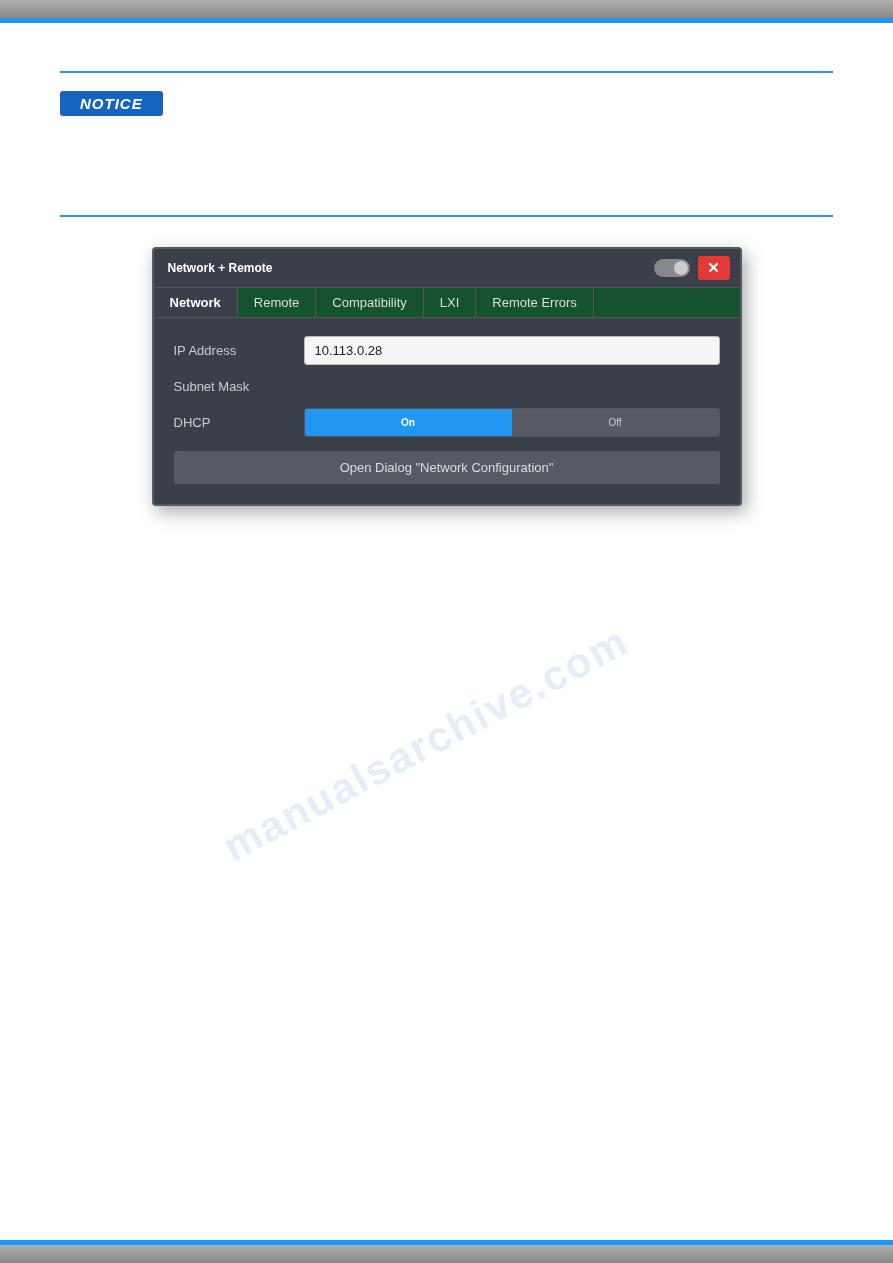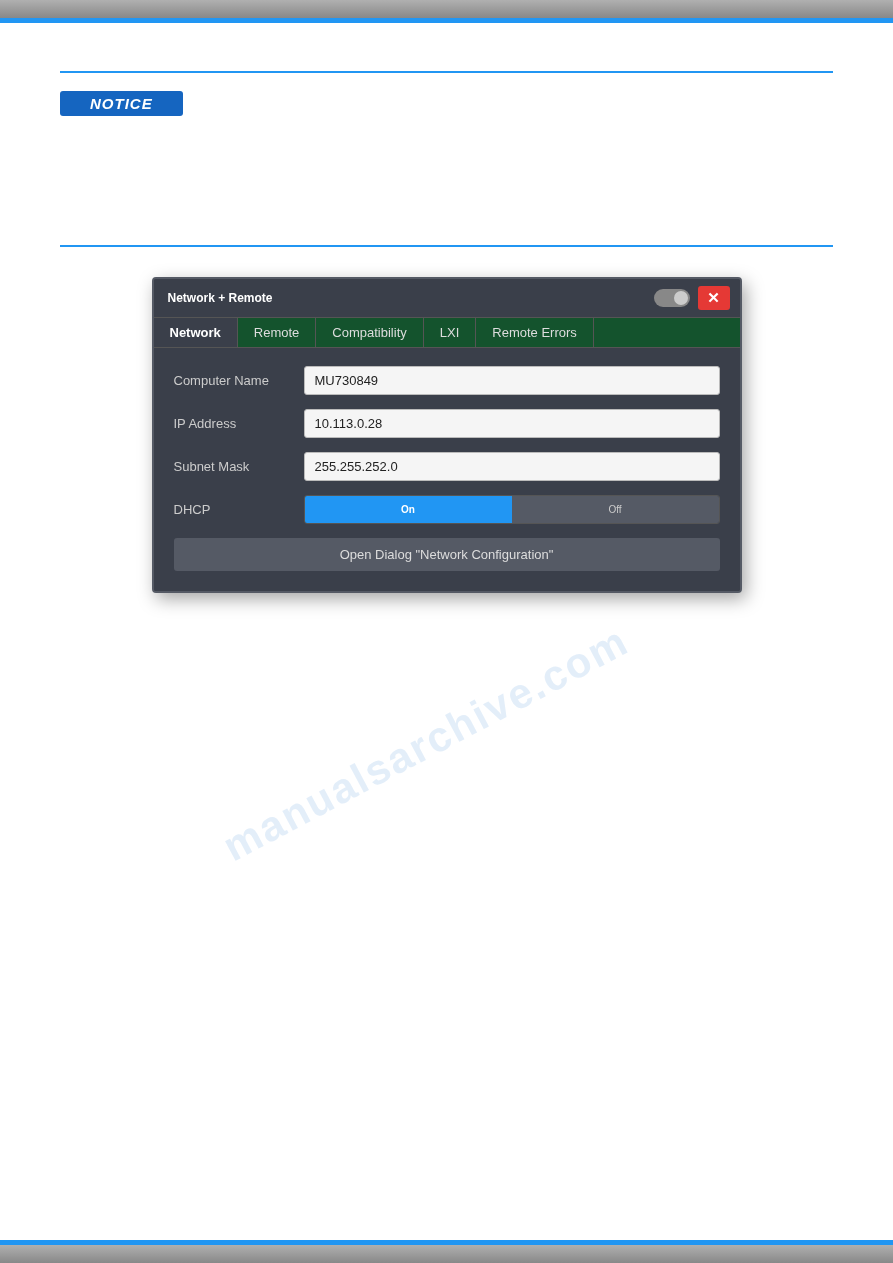--- a/index.html
+++ b/index.html
@@ -39,24 +39,24 @@
     }
 
     
     .notice-badge {
       display: inline-block;
       background: #1565C0;
       color: #fff;
       font-weight: bold;
       font-style: italic;
       font-size: 15px;
-      padding: 4px 30px;
+      padding: 4px 20px;
       border-radius: 3px;
       letter-spacing: 1px;
-      margin-bottom: 30px;
+      margin-bottom: 0;
     }
 
     
     .body-text {
       font-size: 13.5px;
       color: #222;
       line-height: 1.6;
       margin-bottom: 8px;
     }
 
@@ -301,33 +301,28 @@
       <div class="dialog-tabs">
         <div class="dialog-tab active">Network</div>
         <div class="dialog-tab">Remote</div>
         <div class="dialog-tab">Compatibility</div>
         <div class="dialog-tab">LXI</div>
         <div class="dialog-tab">Remote Errors</div>
       </div>
 
       <div class="dialog-body">
 
-        <div class="form-row">
-          <span class="form-label">Computer Name</span>
-          <input class="form-input" type="text" value="MU730849" style="">
-        </div>
 
         <div class="form-row">
           <span class="form-label">IP Address</span>
           <input class="form-input" type="text" value="10.113.0.28" style="">
         </div>
 
         <div class="form-row">
           <span class="form-label">Subnet Mask</span>
-          <input class="form-input" type="text" value="255.255.252.0" style="">
         </div>
 
         <div class="dhcp-row">
           <span class="dhcp-label">DHCP</span>
           <div class="dhcp-toggle">
             <button class="dhcp-btn on">On</button>
             <button class="dhcp-btn off">Off</button>
           </div>
         </div>
 

